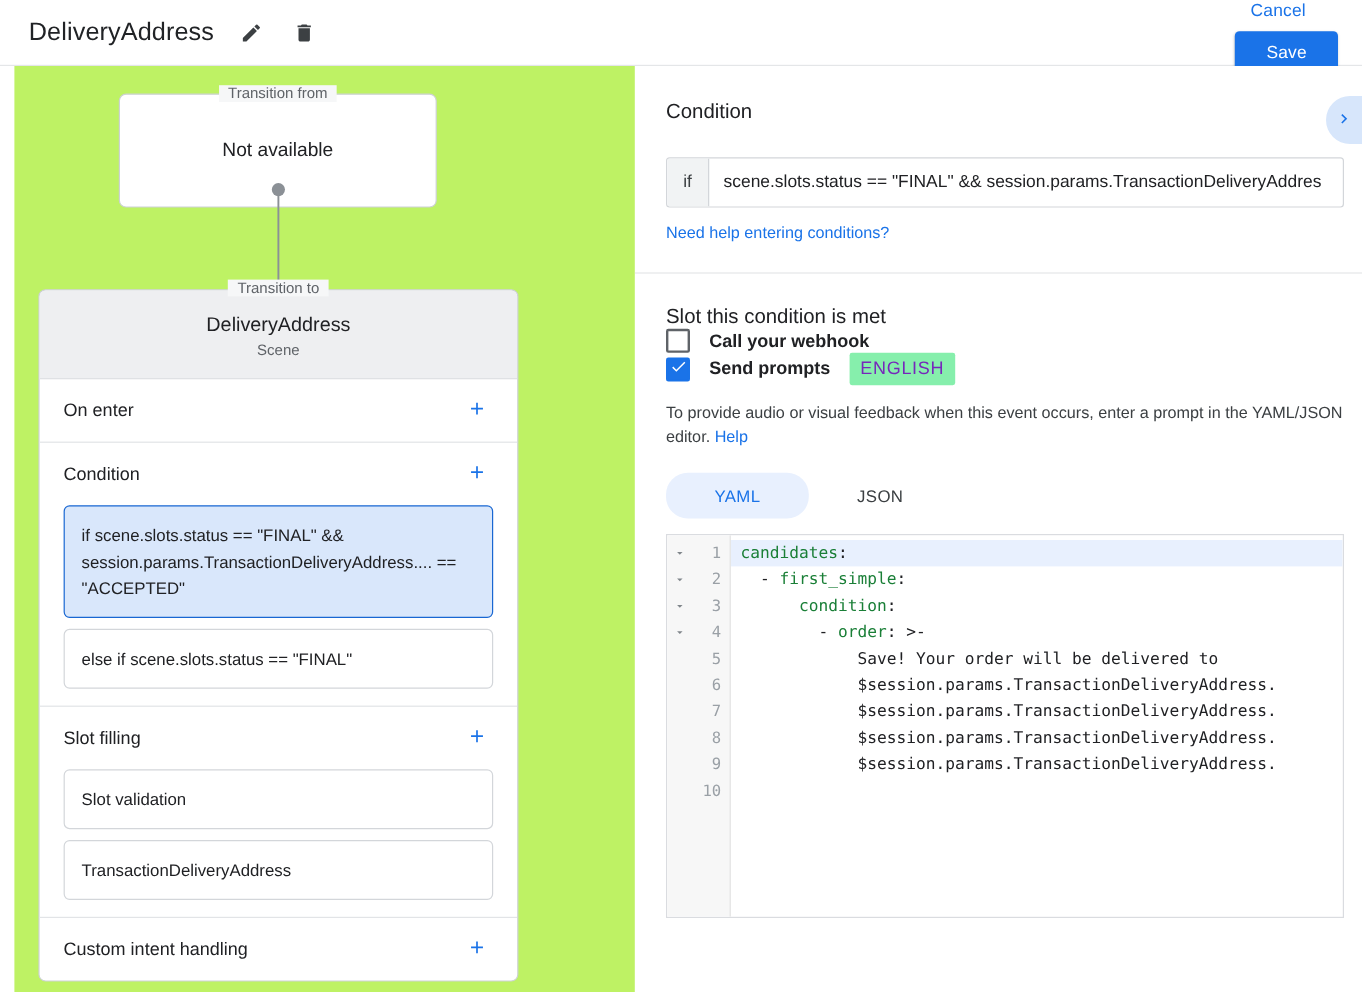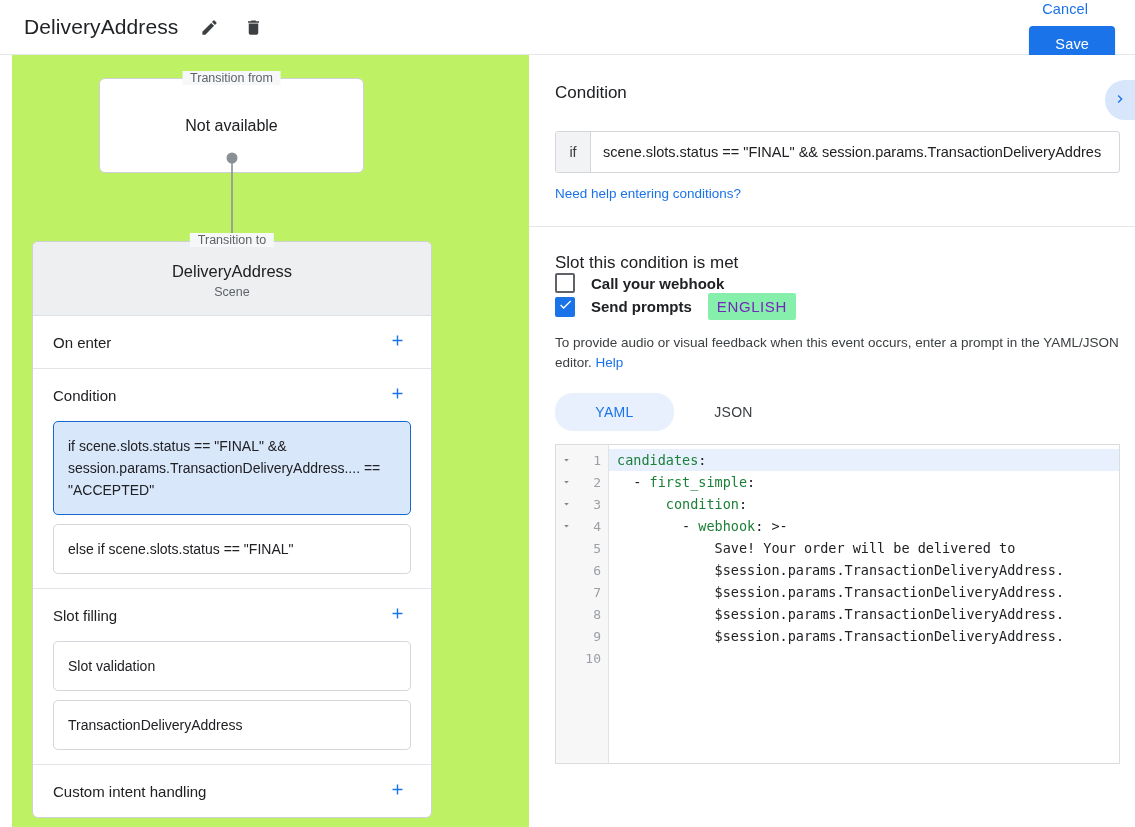--- a/index.html
+++ b/index.html
@@ -565,21 +565,21 @@
             <span>9</span>
           </div>
           <div class="gutter-row">
             <span>10</span>
           </div>
         </div>
       <div class="code" id="code-host">
           <div class="code-row hl"><span class="tok-key">candidates</span><span class="tok-plain">:</span></div>
           <div class="code-row"><span class="tok-plain">  - </span><span class="tok-key">first_simple</span><span class="tok-plain">:</span></div>
           <div class="code-row"><span class="tok-plain">      </span><span class="tok-key">condition</span><span class="tok-plain">:</span></div>
-          <div class="code-row"><span class="tok-plain">        - </span><span class="tok-key">webhook</span><span class="tok-plain">: &gt;-</span></div>
+          <div class="code-row"><span class="tok-plain">        - </span><span class="tok-key">order</span><span class="tok-plain">: &gt;-</span></div>
           <div class="code-row"><span class="tok-plain">            Save! Your order will be delivered to</span></div>
           <div class="code-row"><span class="tok-plain">            $session.params.TransactionDeliveryAddress.</span></div>
           <div class="code-row"><span class="tok-plain">            $session.params.TransactionDeliveryAddress.</span></div>
           <div class="code-row"><span class="tok-plain">            $session.params.TransactionDeliveryAddress.</span></div>
           <div class="code-row"><span class="tok-plain">            $session.params.TransactionDeliveryAddress.</span></div>
           <div class="code-row">&nbsp;</div>
         </div>
     </div>
   </div>
 </div>

